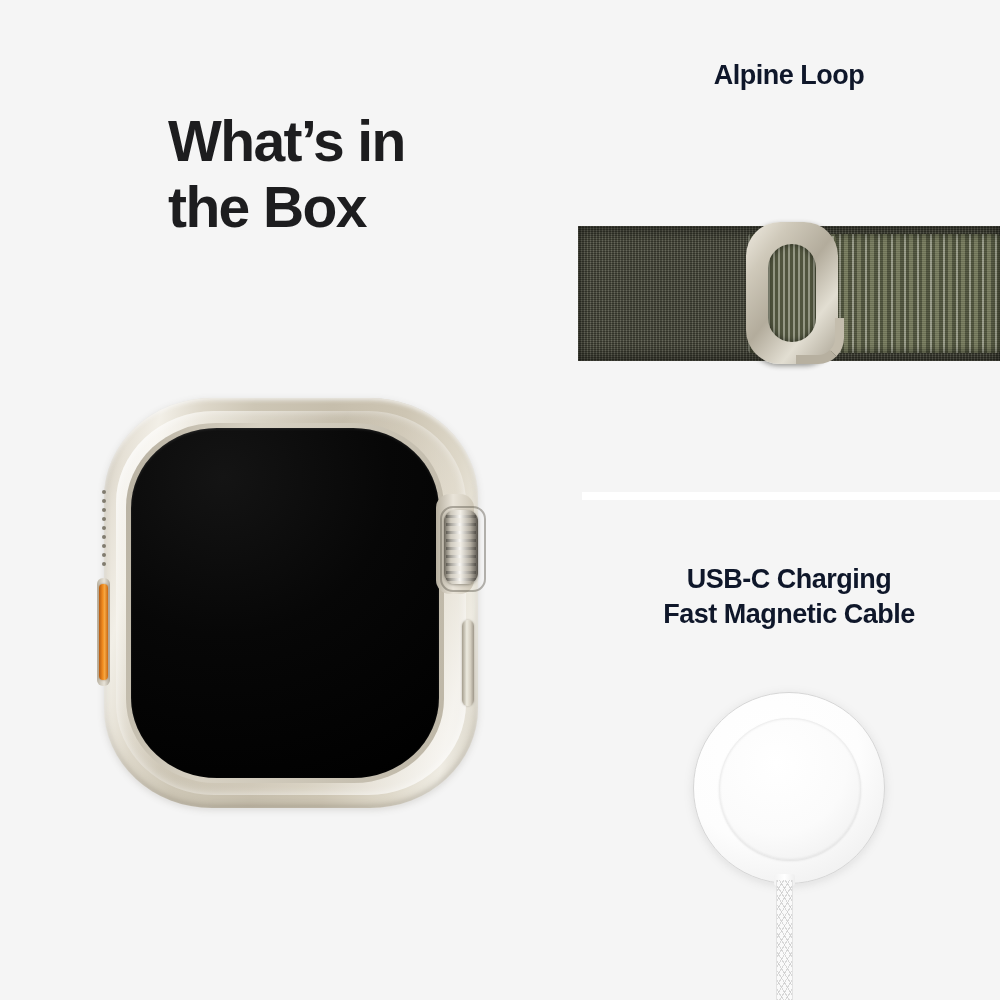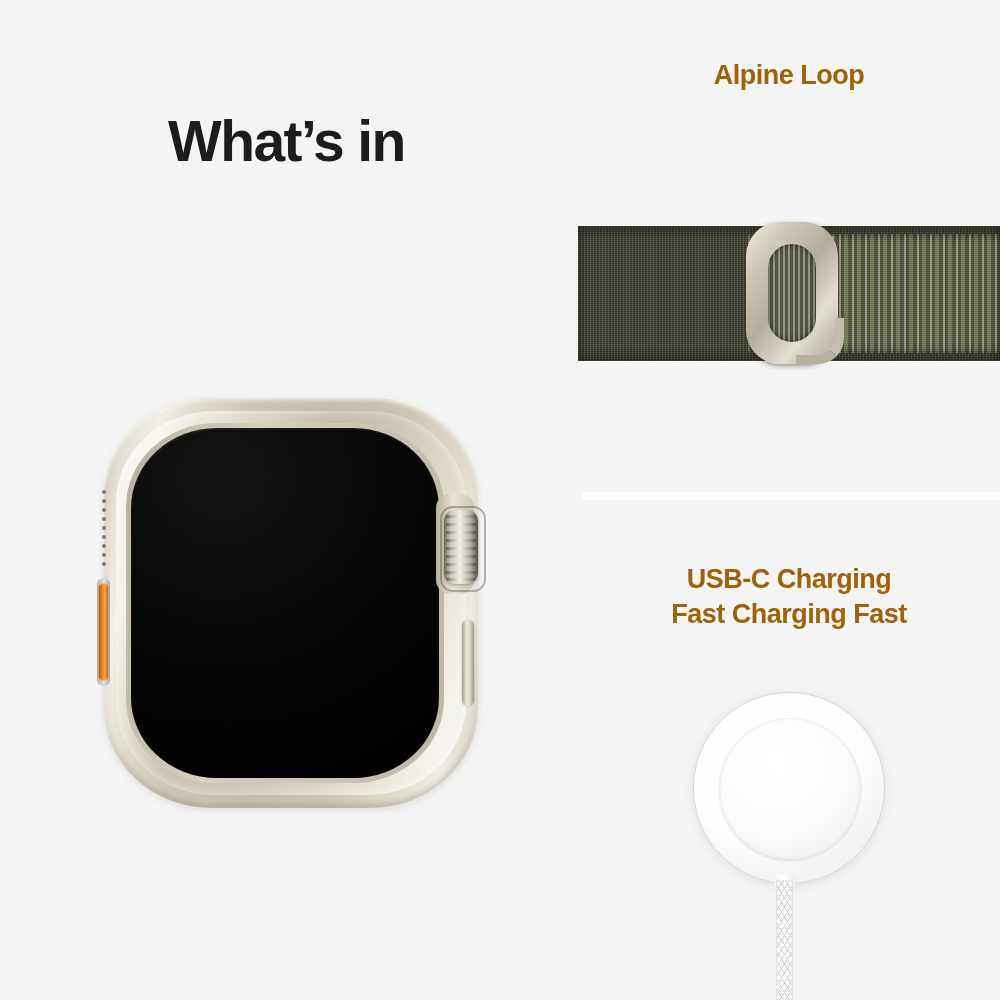--- a/index.html
+++ b/index.html
@@ -45,21 +45,21 @@
   }
   .headline .l2 { display: block; }
 
   .panel-title {
     position: absolute;
     width: 100%;
     text-align: center;
     font-size: 27px;
     font-weight: 700;
     letter-spacing: -0.5px;
-    color: #a16207;
+    color: #0f172a;
     line-height: 1.28;
   }
   #band-title    { top: 58px; }
   #charger-title { top: 62px; }
 
   
   #watch {
     position: absolute;
     left: 104px;
     top: 398px;
@@ -368,20 +368,21 @@
 </style>
 </head>
 <body>
 
 <div class="stage">
 
   <div class="panel" id="panel-watch">
 
     <div class="headline">
       <span>What’s in</span>
+      <span class="l2">the Box</span>
     </div>
 
     <div id="watch">
       <div class="case"></div>
       <div class="case-bevel"></div>
       <div class="case-inner-shadow"></div>
       <div class="display"></div>
 
       <div class="speaker-grille">
         <i style="top:0px"></i>
@@ -428,21 +429,21 @@
         <div class="ghook-outer"></div>
         <div class="ghook-slot"></div>
         <div class="ghook-tail"></div>
       </div>
     </div>
   </div>
 
   <div class="panel" id="panel-charger">
     <div class="panel-title" id="charger-title">
       <div>USB-C Charging</div>
-      <div>Fast Charging Fast</div>
+      <div>Fast Magnetic Cable</div>
     </div>
 
     <div id="charger">
       <div class="puck">
         <div class="puck-inner"></div>
       </div>
       <div class="cable-collar"></div>
       <div class="cable"></div>
     </div>
   </div>

